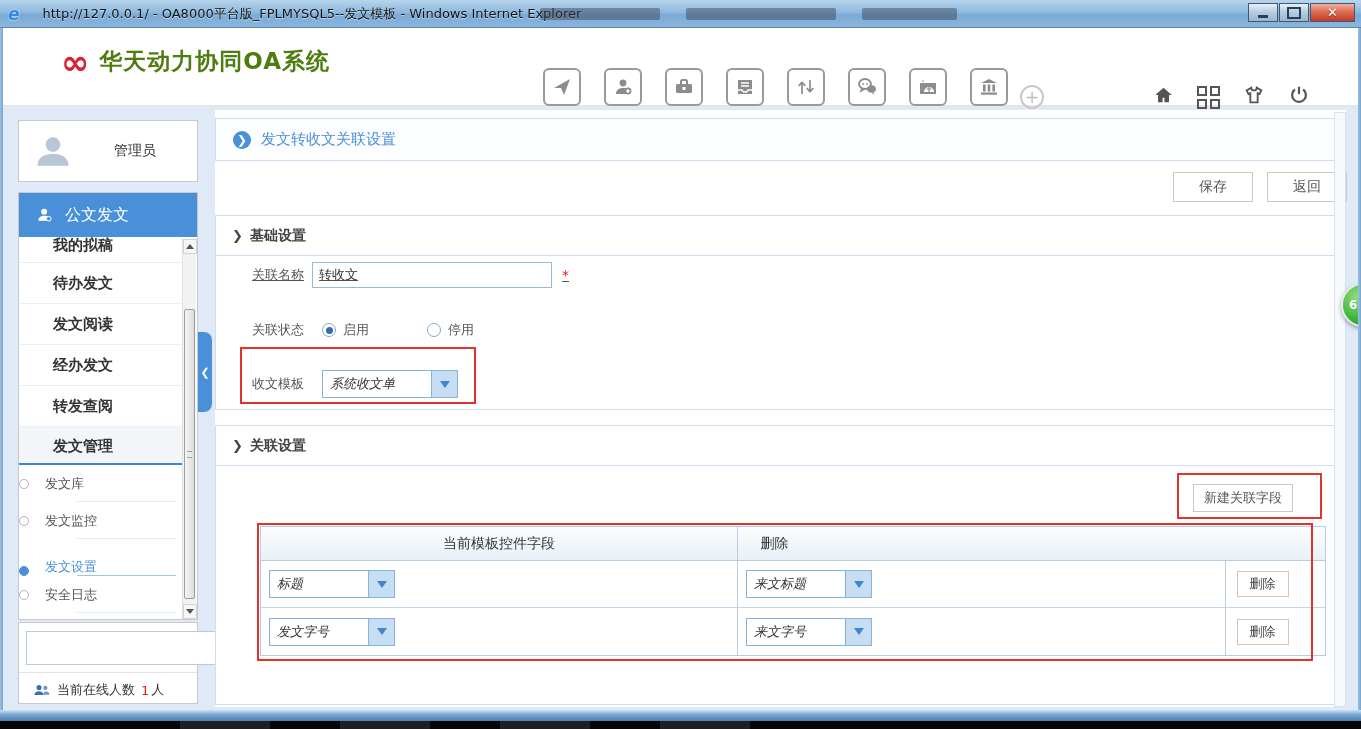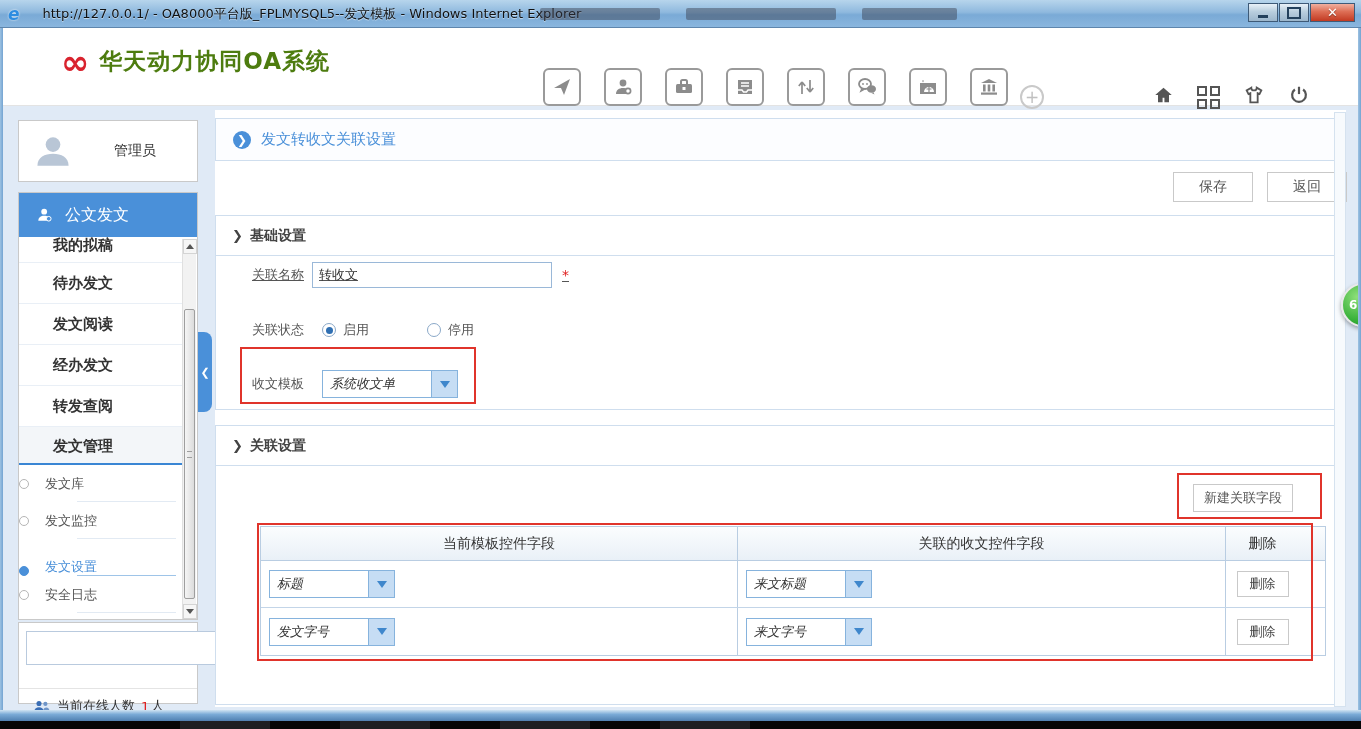--- a/index.html
+++ b/index.html
@@ -75,21 +75,21 @@
   .sthumb { position:absolute; left:1px; top:70px; width:11px; height:290px; border:1px solid #9e9e9e; border-radius:2px;
     background:linear-gradient(90deg,#f5f5f5,#dcdcdc); }
   .sthumb::after { content:""; position:absolute; left:2px; right:2px; top:50%; height:1px;
     box-shadow:0 -3px 0 #9e9e9e,0 0 0 #9e9e9e,0 3px 0 #9e9e9e; }
   .collapse-handle { position:absolute; left:198px; top:332px; width:14px; height:80px; background:#4a90d9;
     border-radius:0 8px 8px 0; color:#fff; font-size:11px; display:flex; align-items:center; justify-content:center; cursor:pointer; }
   .bottom-card { position:absolute; left:18px; top:622px; width:180px; height:82px; background:#fff; border:1px solid #c9c9c9; }
   .search-row { display:flex; margin:8px 7px 0 7px; height:34px; }
   .search-input { flex:1; border:1px solid #b9cade; border-right:none; background:#fff; outline:none; padding:0 6px; font-size:13px; }
   .search-btn { width:36px; background:#4a90d9; border:none; border-radius:0 3px 3px 0; display:flex; align-items:center; justify-content:center; cursor:pointer; }
-  .online-row { display:flex; align-items:center; margin-top:23px; border-top:1px solid #e4e4e4; padding:8px 16px 0 14px; font-size:13px; color:#333; }
+  .online-row { display:flex; align-items:center; margin-top:7px; border-top:1px solid #e4e4e4; padding:8px 16px 0 14px; font-size:13px; color:#333; }
   .online-count { color:#e02020; margin:0 2px 0 6px; }
 
   
   .main-area { position:absolute; left:215px; top:110px; width:1131px; height:597px; background:#fff; }
   .page-titlebar { position:absolute; left:0; top:8px; width:1131px; height:43px; background:#fcfdff; border:1px solid #cfdeee;
     display:flex; align-items:center; }
   .pt-ico { width:18px; height:18px; background:#4a90d9; border-radius:50%; color:#fff; font-size:12px; line-height:18px; text-align:center; margin:0 10px 0 17px; }
   .page-title { color:#4a90d9; font-size:15px; }
   .btn { background:#fff; border:1px solid #c9c9c9; font-size:14px; color:#555; cursor:pointer; font-family:inherit; }
   .save-btn { position:absolute; left:958px; top:62px; width:80px; height:30px; }
@@ -398,21 +398,20 @@
       <div class="panel-head">
         <span class="chev">❯</span>
         <span>关联设置</span>
       </div>
     </div>
     <button class="btn new-field-btn">新建关联字段</button>
 
     <div class="rel-table">
       <div class="t-head">
         <div class="cell c1">当前模板控件字段</div>
-        <div class="cell c2">关联的收文控件字段</div>
         <div class="cell c3">删除</div>
       </div>
       <div class="t-row">
         <div class="cell c1">
           <span class="dropdown">
             <span class="dd-text">标题</span>
             <span class="dd-btn">
                 <span></span>
               </span>
           </span>

